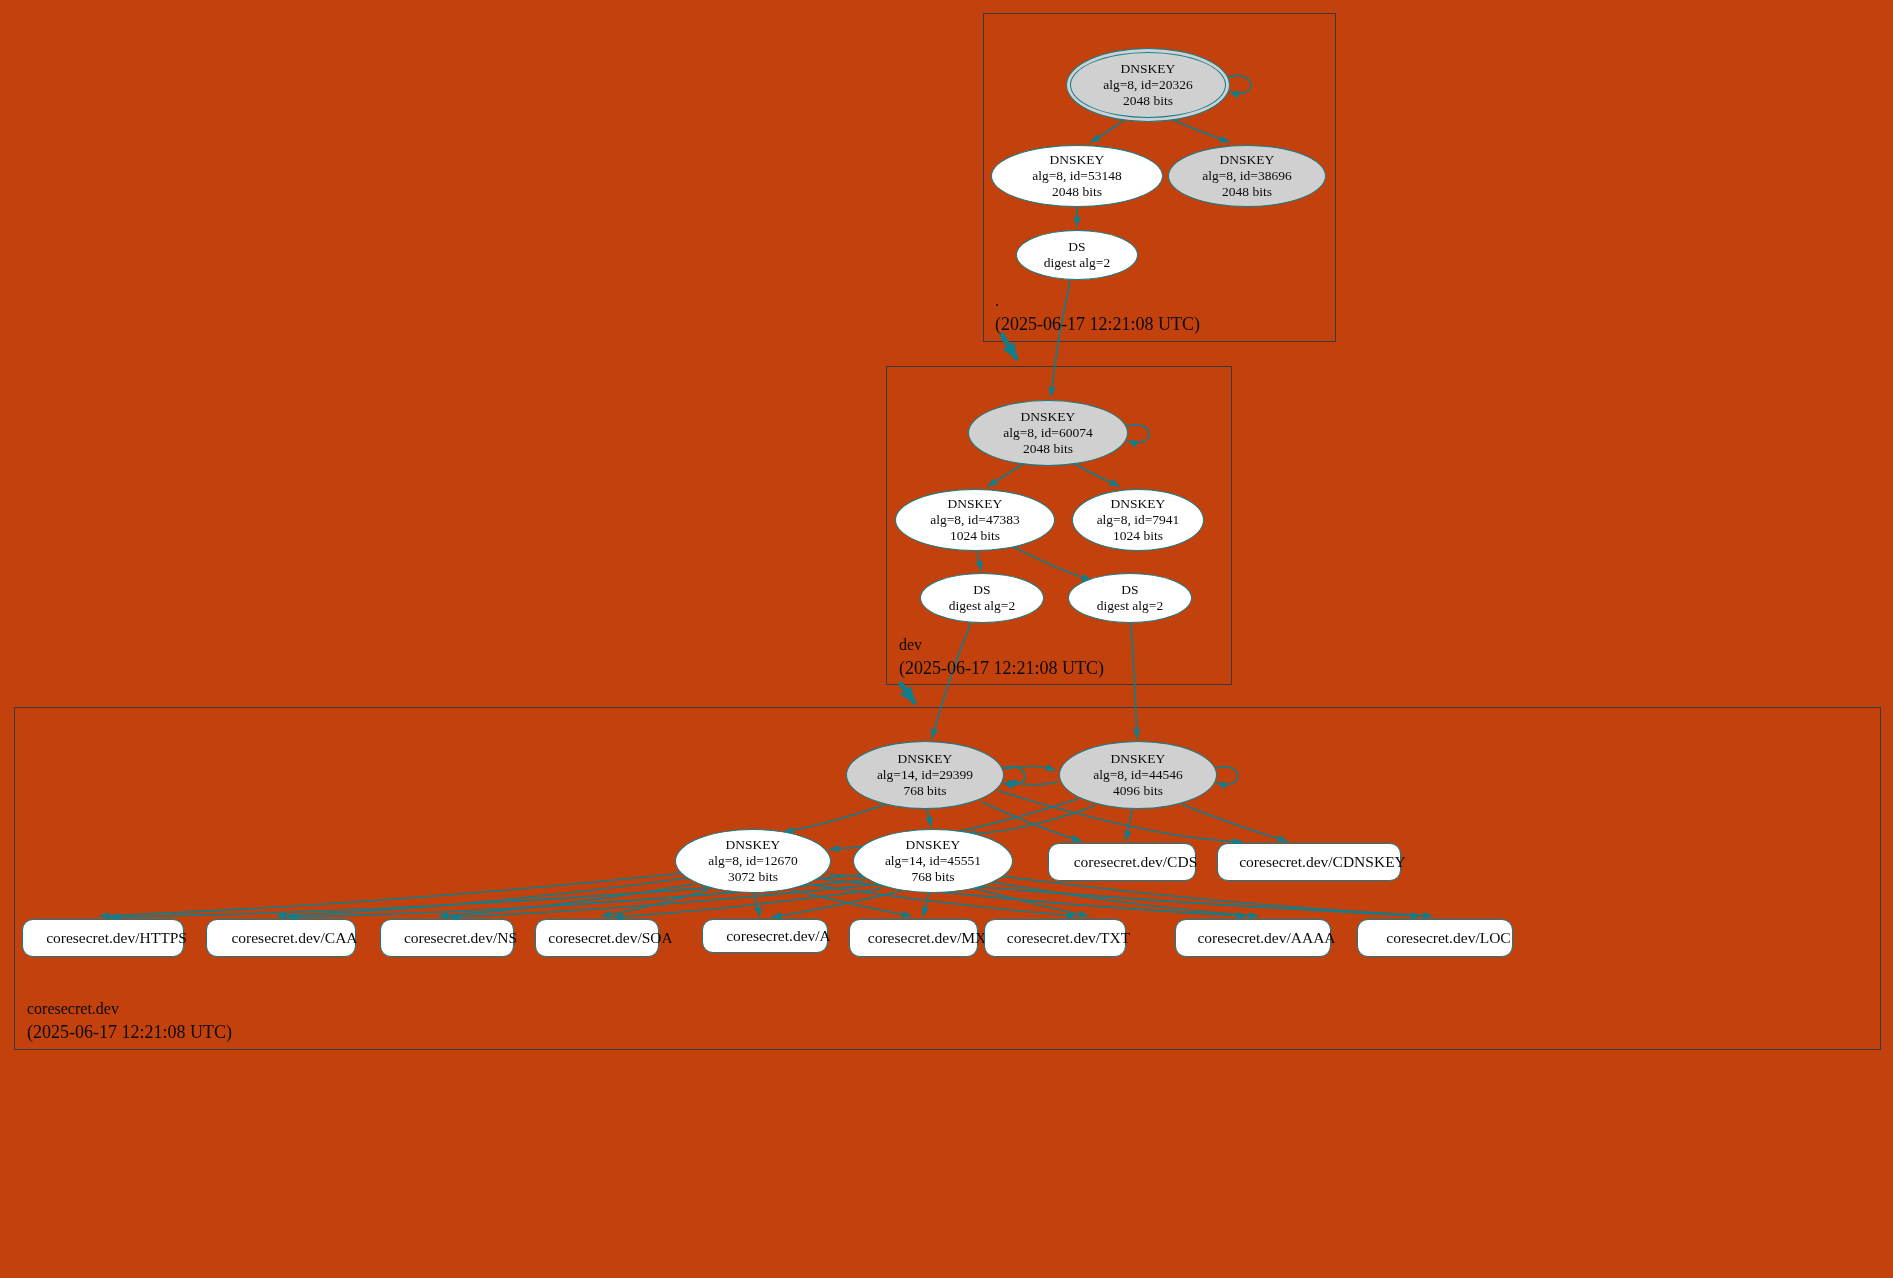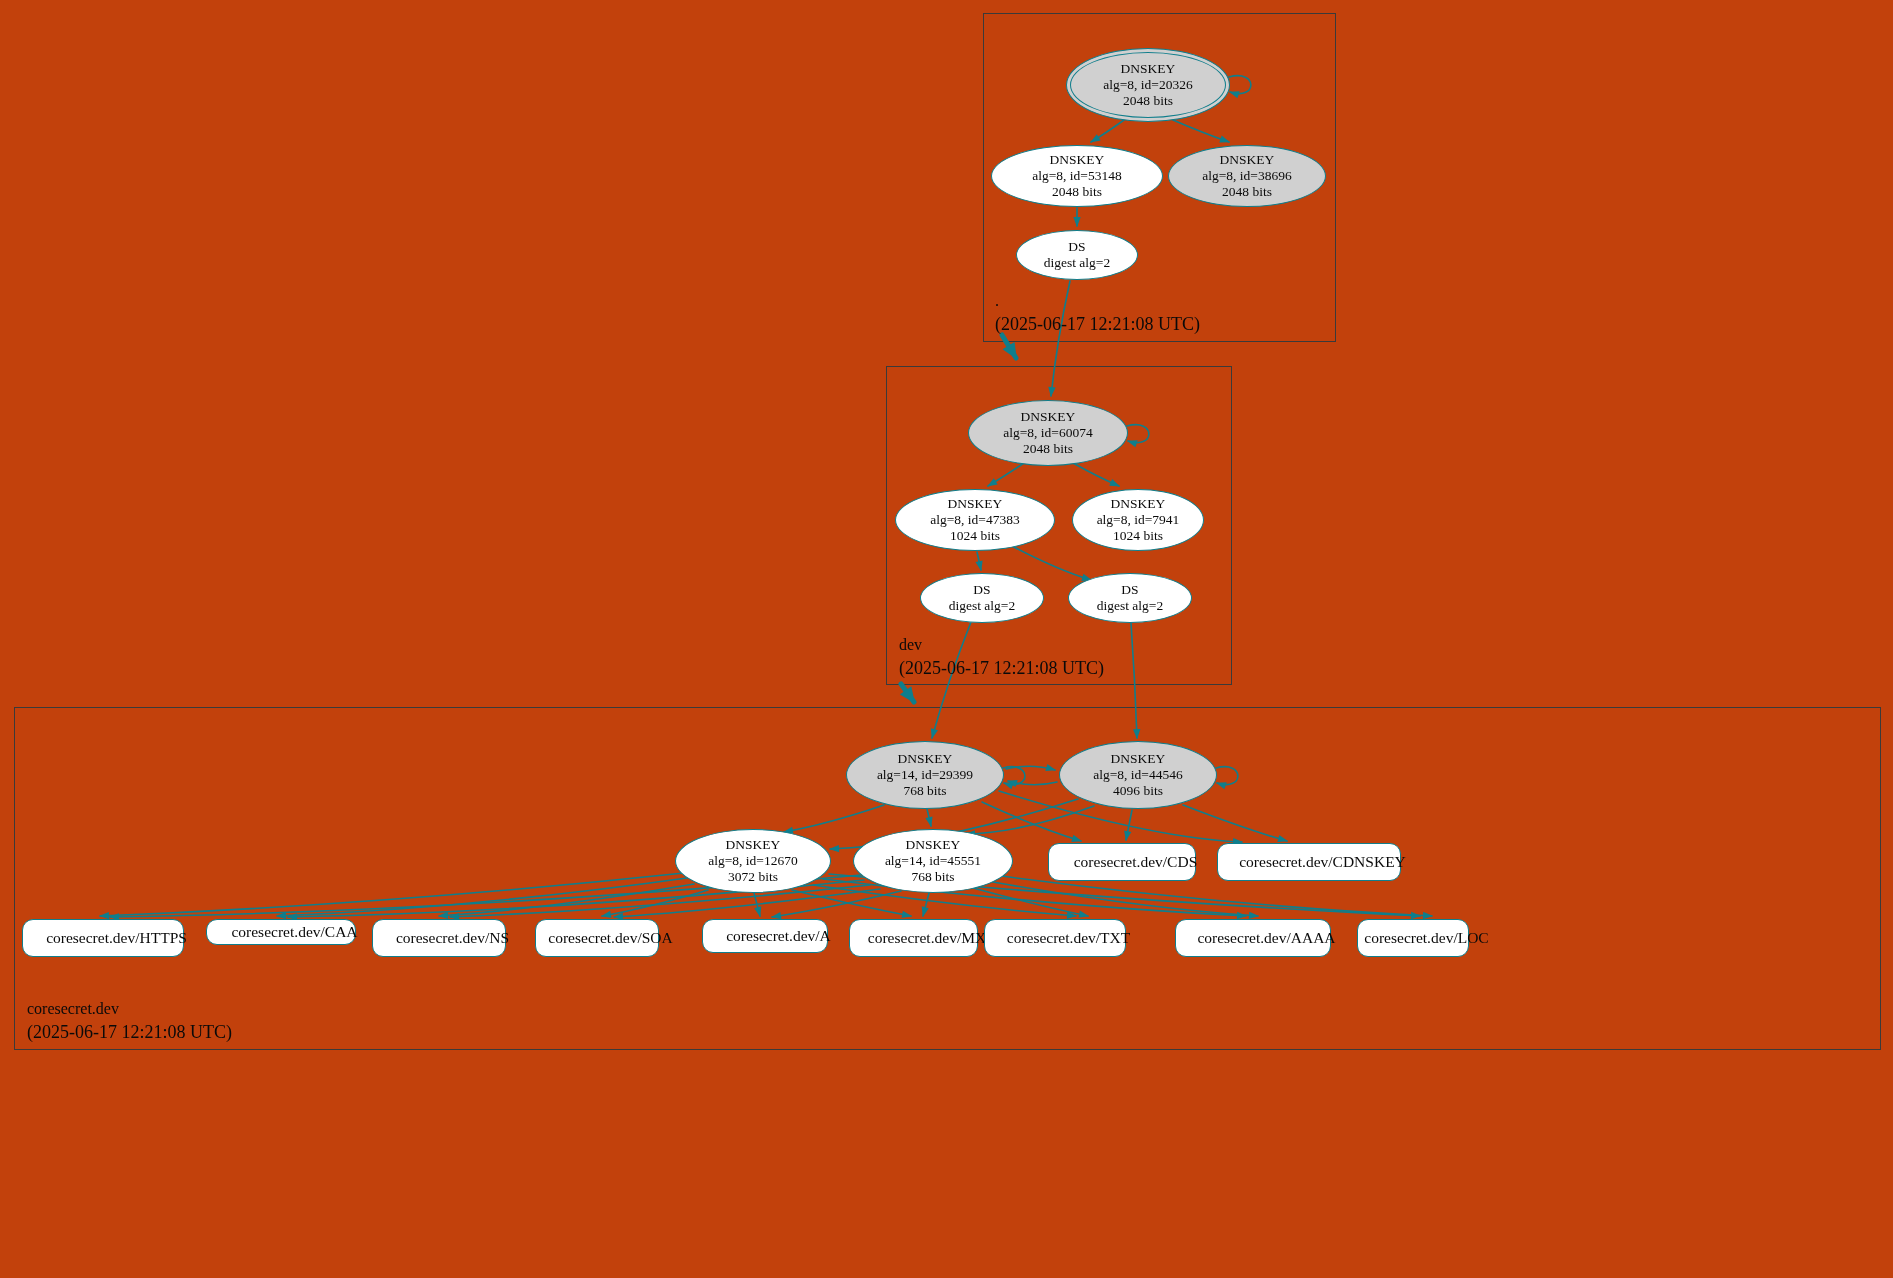--- a/index.html
+++ b/index.html
@@ -210,25 +210,25 @@
   <div class="node ellipse" style="left:853px;top:829px;width:160px;height:64px">
     <div class="nl">DNSKEY</div>
     <div class="nl">alg=14, id=45551</div>
     <div class="nl">768 bits</div>
   </div>
 
   <div class="rr" style="left:1048px;top:843px;width:148px;height:38px">coresecret.dev/CDS</div>
   <div class="rr" style="left:1217px;top:843px;width:184px;height:38px">coresecret.dev/CDNSKEY</div>
 
   <div class="rr" style="left:22px;top:919px;width:162px;height:38px">coresecret.dev/HTTPS</div>
-  <div class="rr" style="left:206px;top:919px;width:150px;height:26px">coresecret.dev/CAA</div>
-  <div class="rr" style="left:372px;top:919px;width:134px;height:38px">coresecret.dev/NS</div>
+  <div class="rr" style="left:206px;top:919px;width:150px;height:38px">coresecret.dev/CAA</div>
+  <div class="rr" style="left:380px;top:919px;width:134px;height:38px">coresecret.dev/NS</div>
   <div class="rr" style="left:535px;top:919px;width:124px;height:38px">coresecret.dev/SOA</div>
   <div class="rr" style="left:702px;top:919px;width:126px;height:34px">coresecret.dev/A</div>
   <div class="rr" style="left:849px;top:919px;width:129px;height:38px">coresecret.dev/MX</div>
   <div class="rr" style="left:984px;top:919px;width:142px;height:38px">coresecret.dev/TXT</div>
   <div class="rr" style="left:1175px;top:919px;width:156px;height:38px">coresecret.dev/AAAA</div>
-  <div class="rr" style="left:1357px;top:919px;width:112px;height:38px">coresecret.dev/LOC</div>
+  <div class="rr" style="left:1357px;top:919px;width:156px;height:38px">coresecret.dev/LOC</div>
 
   <div class="zone-label" style="left:27px;top:1000px">coresecret.dev</div>
   <div class="zone-ts" style="left:27px;top:1022px">(2025-06-17 12:21:08 UTC)</div>
 
 </div>
 
 </body></html>

